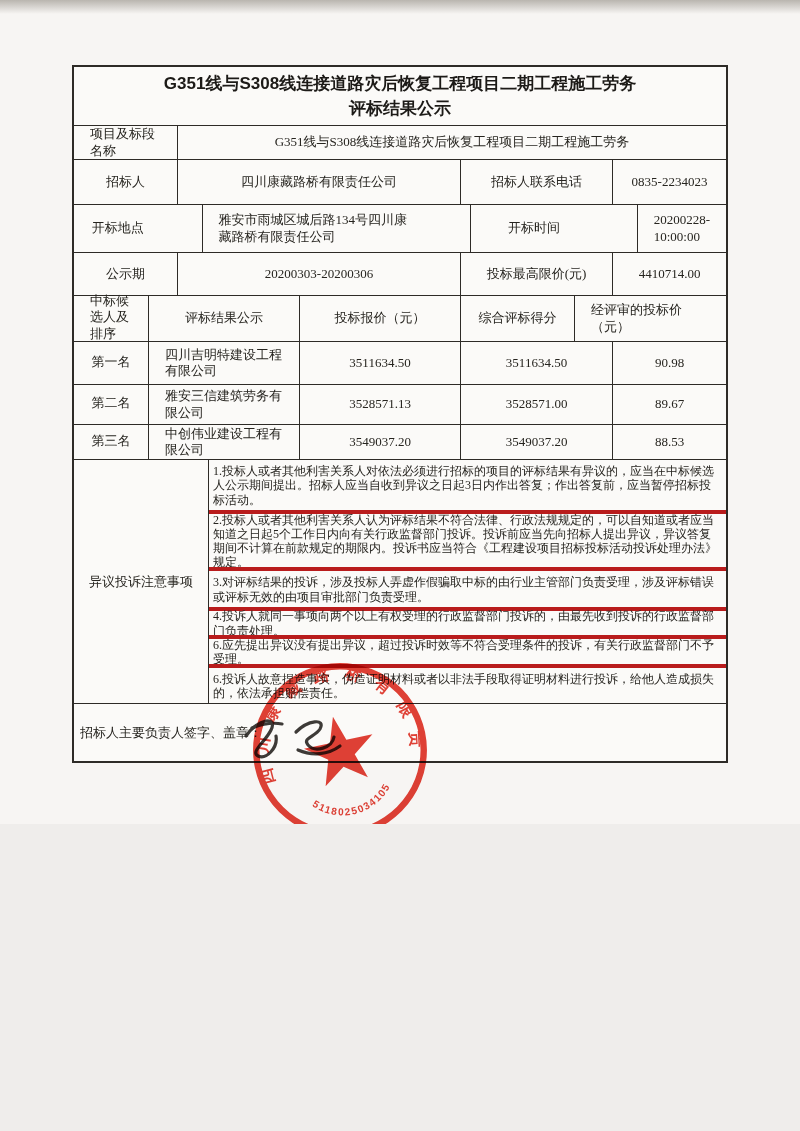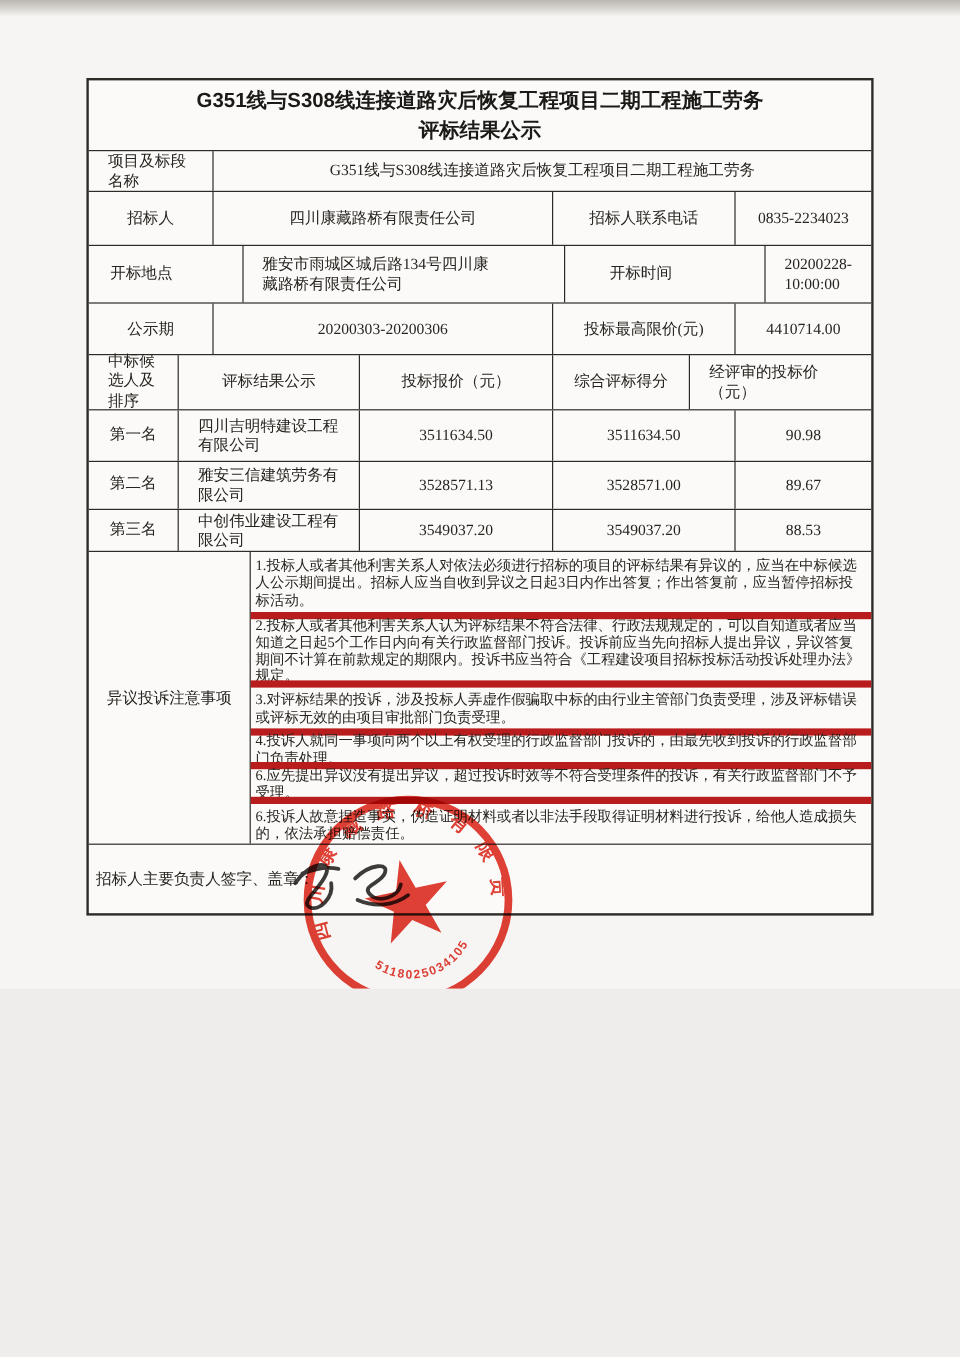--- a/index.html
+++ b/index.html
@@ -61,21 +61,21 @@
   .h-cand3{ height:35px; }
   .chead .cell{ font-size:13px; }
   
   .objection{ display:flex; border-top:1px solid #2e2b27; }
   .obj-label{
     width:134px; display:flex; align-items:center; justify-content:center;
     text-align:center; font-size:13px; padding:4px;
   }
   .obj-items{ flex:1; border-left:1px solid #2e2b27; display:flex; flex-direction:column; }
   .obj-item{
-    border-top:6px solid #b91c1c;
+    border-top:4px solid #b91c1c;
     font-size:12px; line-height:1.18; padding:3px 4px 2px 4px;
     display:flex; align-items:center; text-align:left;
   }
   .obj-item:first-child{ border-top:none; }
   .h-obj1{ height:50px; } .h-obj2{ height:57px; } .h-obj3{ height:40px; }
   .h-obj4{ height:28px; } .h-obj5{ height:29px; } .h-obj6{ height:39px; }
   
   .sig-row{
     height:58px; border-top:1px solid #2e2b27;
     display:flex; align-items:center; padding-left:6px;

